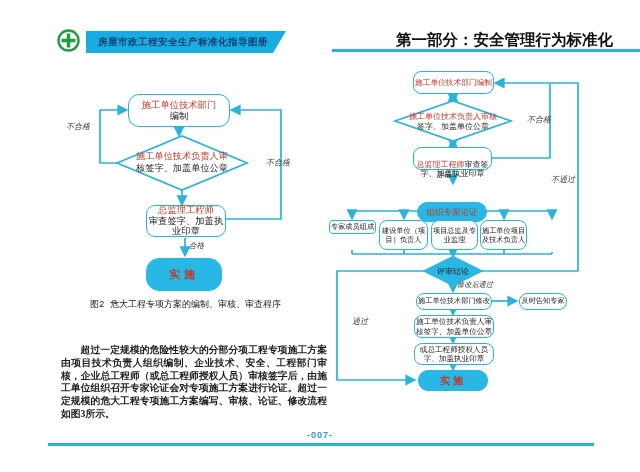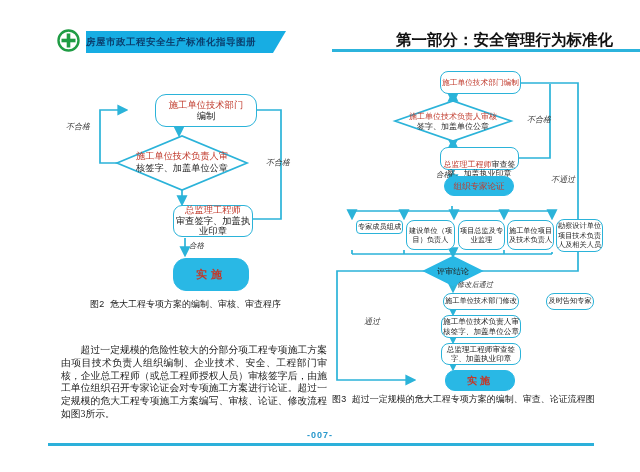--- a/index.html
+++ b/index.html
@@ -4,41 +4,41 @@
 <style>
   html,body{margin:0;padding:0;background:#fff;}
   .page{position:relative;width:640px;height:472px;background:#ffffff;overflow:hidden;
         font-family:"Liberation Sans",sans-serif;}
   .abs{position:absolute;}
 
   
   .banner{position:absolute;left:86px;top:31px;width:200px;height:22px;background:#17ade3;
           clip-path:polygon(0 0,100% 0,calc(100% - 13px) 100%,0 100%);
           color:#0a3f6e;font-size:9.5px;font-weight:bold;line-height:22px;
-          letter-spacing:.5px;white-space:nowrap;box-sizing:border-box;}
+          padding-left:12px;letter-spacing:.5px;white-space:nowrap;box-sizing:border-box;}
   .section-title{position:absolute;left:396px;top:30px;width:236px;text-align:left;
           font-family:"Liberation Serif",serif;font-weight:bold;font-size:15.5px;color:#111;}
   .title-underline{position:absolute;left:332px;top:49px;width:308px;height:3px;background:#2cb3dc;}
 
   
   .fnode{position:absolute;box-sizing:border-box;border:1.6px solid #2bb3d9;border-radius:9px;
          background:#fff;display:flex;flex-direction:column;align-items:center;justify-content:center;
-         text-align:center;color:#222;line-height:1.18;margin-left:27px;}
+         text-align:center;color:#222;line-height:1.18;}
   .fill{background:#29b8e5;border-color:#29b8e5;}
   .red{color:#c0392b;}
   .nw{white-space:nowrap;}
   .blk{display:block;white-space:nowrap;}
   .wrapline{display:block;}
   .dtext{position:absolute;text-align:center;color:#222;line-height:1.25;}
   .lbl{position:absolute;color:#3a3a3a;font-size:8px;white-space:nowrap;font-style:italic;}
 
   
   .caption{position:absolute;font-family:Liberation Mono, monospace;color:#222;font-size:9px;}
   .para{position:absolute;left:61px;top:344px;width:266px;font-family:"Liberation Serif",serif;
-        font-size:9.8px;line-height:12.8px;color:#1c1c1c;text-align:justify;text-indent:2em;}
+        font-size:9.8px;line-height:12.8px;color:#1c1c1c;text-align:justify;text-indent:2em;font-weight:bold;}
 
   
   .footer-rule{position:absolute;left:48px;top:443px;width:546px;height:2.5px;background:#2cb0da;}
   .pagenum{position:absolute;left:0;top:430px;width:640px;text-align:center;
            font-size:9px;font-weight:bold;color:#2898cc;letter-spacing:1px;}
   svg.connector-layer{position:absolute;left:0;top:0;}
 </style>
 </head>
 <body>
 
@@ -128,67 +128,63 @@
   </div>
 
   <div class="fnode" style="left:413px;top:147px;width:79px;height:23px;border-radius:8px;font-size:8px;display:block;padding-top:12px">
     <span class="red">总监理工程师</span><span>审查签字、加盖执业印章</span>
   </div>
 
   <div class="lbl" style="left:436px;top:170px;font-size:7.5px">合格</div>
   <div class="lbl" style="left:527px;top:114px">不合格</div>
   <div class="lbl" style="left:551px;top:174px">不通过</div>
 
-  <div class="fnode fill red nw" style="left:417px;top:176px;width:70px;height:20px;border-radius:10px;font-size:8.5px">
+  <div class="fnode fill red nw" style="left:417px;top:202px;width:70px;height:20px;border-radius:10px;font-size:8.5px">
     <span>组织专家论证</span>
   </div>
 
   <div class="fnode" style="left:329px;top:220px;width:47px;height:14px;border-radius:4px;font-size:7.2px;line-height:1.3">
     <span>专家成员组成</span>
   </div>
   <div class="fnode" style="left:431px;top:220px;width:47px;height:30px;border-radius:8px;font-size:7.2px;line-height:1.3">
     <span>项目总监及专业监理</span>
   </div>
   <div class="fnode" style="left:379px;top:220px;width:49px;height:30px;border-radius:8px;font-size:7.2px;line-height:1.3">
     <span>建设单位（项目）负责人</span>
   </div>
   <div class="fnode" style="left:480px;top:220px;width:47px;height:30px;border-radius:8px;font-size:7.2px;line-height:1.3">
     <span>施工单位项目及技术负责人</span>
   </div>
-  <div class="fnode" style="left:529px;top:219px;width:47px;height:33px;border-radius:8px;font-size:7.2px;line-height:1.3">
-    <span>勘察设计单位项目技术负责人及相关人员</span>
-  </div>
 
   <div class="dtext red nw" style="left:424px;top:267px;width:58px;font-size:8px">
     <span>评审结论</span>
   </div>
 
   <div class="lbl" style="left:457px;top:280px;font-size:7.2px">修改后通过</div>
-  <div class="lbl" style="left:364px;top:316px">通过</div>
+  <div class="lbl" style="left:352px;top:316px">通过</div>
 
   <div class="fnode nw" style="left:416px;top:293px;width:76px;height:17px;border-radius:8px;font-size:7.2px">
     <span>施工单位技术部门修改</span>
   </div>
   <div class="fnode nw" style="left:519px;top:293px;width:48px;height:17px;border-radius:8px;font-size:7.2px">
     <span>及时告知专家</span>
   </div>
 
   <div class="fnode" style="left:414px;top:315px;width:80px;height:23px;border-radius:8px;font-size:7.6px;line-height:1.25">
     <span class="blk">施工单位技术负责人审</span>
     <span class="blk">核签字、加盖单位公章</span>
   </div>
   <div class="fnode" style="left:414px;top:343px;width:80px;height:22px;border-radius:8px;font-size:7.6px;line-height:1.25">
-    <span class="blk">总监理工程师审查签</span>
+    <span class="blk">或总工程师授权人员</span>
     <span class="blk">字、加盖执业印章</span>
   </div>
 
   <div class="fnode fill red" style="left:418px;top:370px;width:70px;height:21px;border-radius:10px;font-size:10px;letter-spacing:3px;font-weight:bold">
     <span>实施</span>
   </div>
 
-  <div class="caption" style="left:332px;top:393px;white-space:nowrap">图3 超过一定规模的危大工程专项方案的编制、审查、论证流程图</div>
 
   <div class="para">超过一定规模的危险性较大的分部分项工程专项施工方案由项目技术负责人组织编制、企业技术、安全、工程部门审核，企业总工程师（或总工程师授权人员）审核签字后，由施工单位组织召开专家论证会对专项施工方案进行论证。超过一定规模的危大工程专项施工方案编写、审核、论证、修改流程如图3所示。</div>
 
   <div class="pagenum">-007-</div>
   <div class="footer-rule"></div>
 
 </div>
 
 </body></html>

